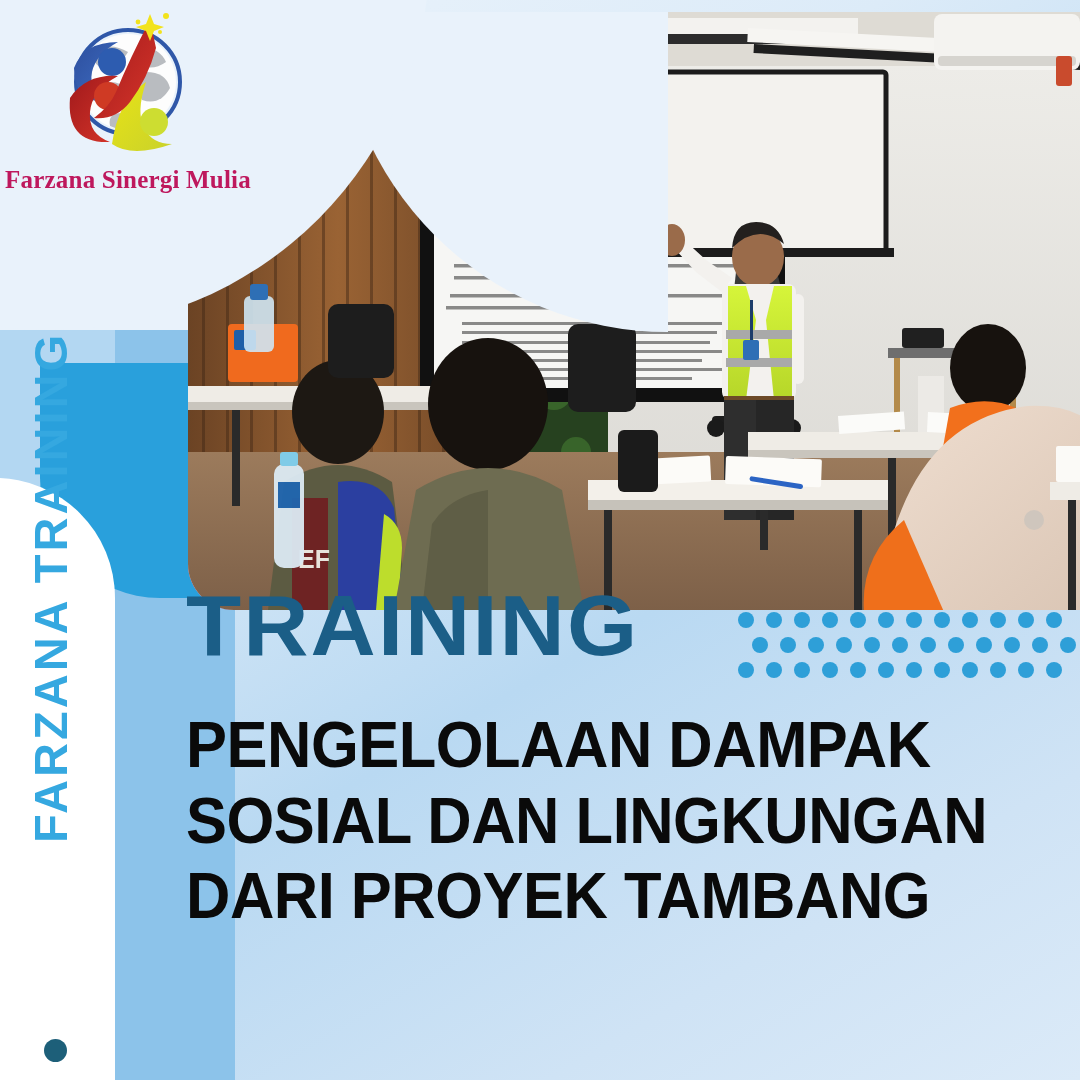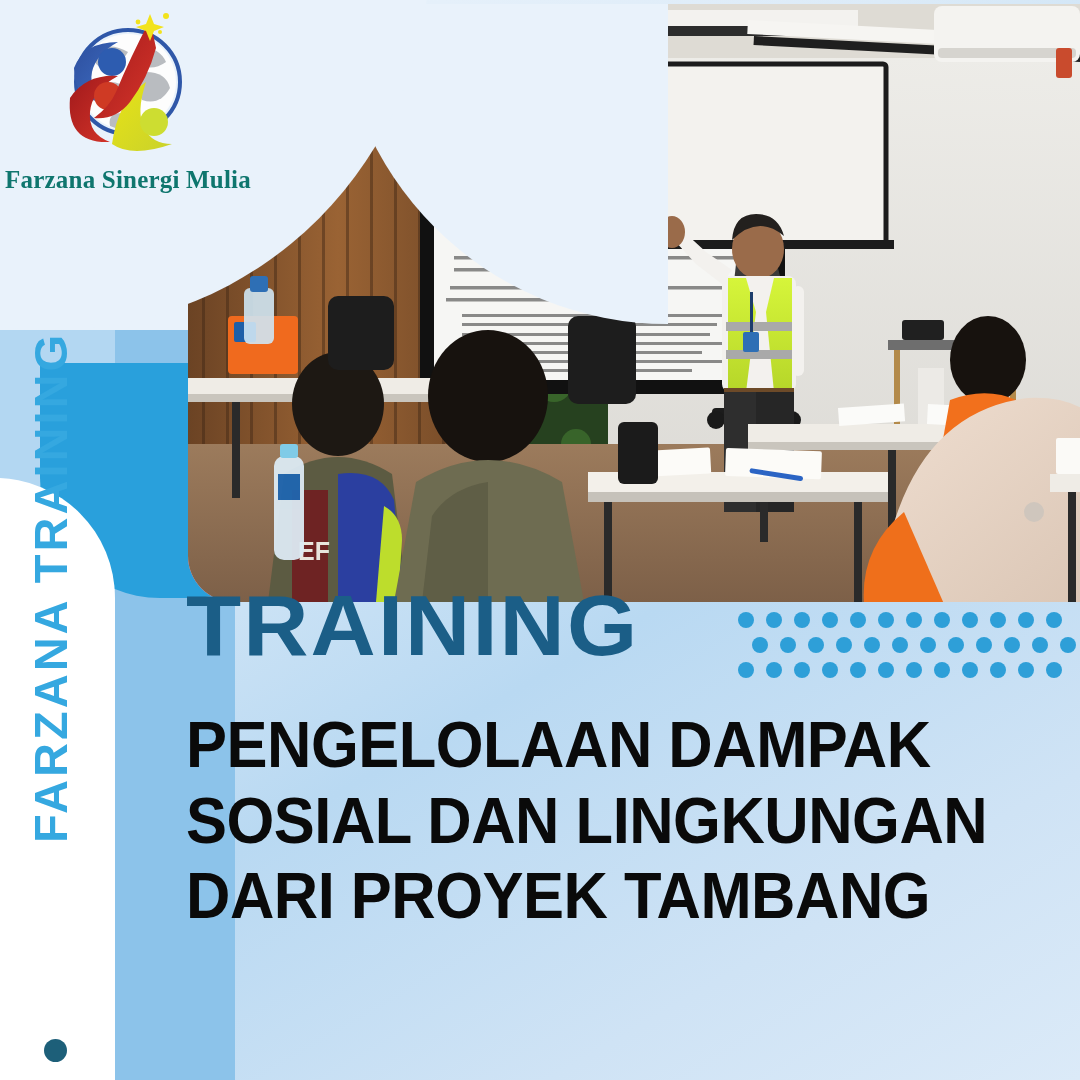--- a/index.html
+++ b/index.html
@@ -109,30 +109,30 @@
     width: 256px;
     text-align: center;
     z-index: 6;
   }
   .brand-mark { width: 148px; height: 148px; display: inline-block; }
   .brand-name {
     margin-top: 4px;
     font-family: "Liberation Serif", serif;
     font-weight: bold;
     font-size: 25px;
-    color: #0f766e;
+    color: #be185d;
     letter-spacing: .2px;
     white-space: nowrap;
     text-align: center;
   }
 
   
   .photo {
     position: absolute;
-    left: 188px; top: 4px;
+    left: 188px; top: 12px;
     width: 892px; height: 598px;
     overflow: hidden;
     border-bottom-left-radius: 46px;
     background: #8b5cf6;
     z-index: 3;
   }
   .photo .scene { position: absolute; inset: 0; }
 
   
   .photo-mask {

